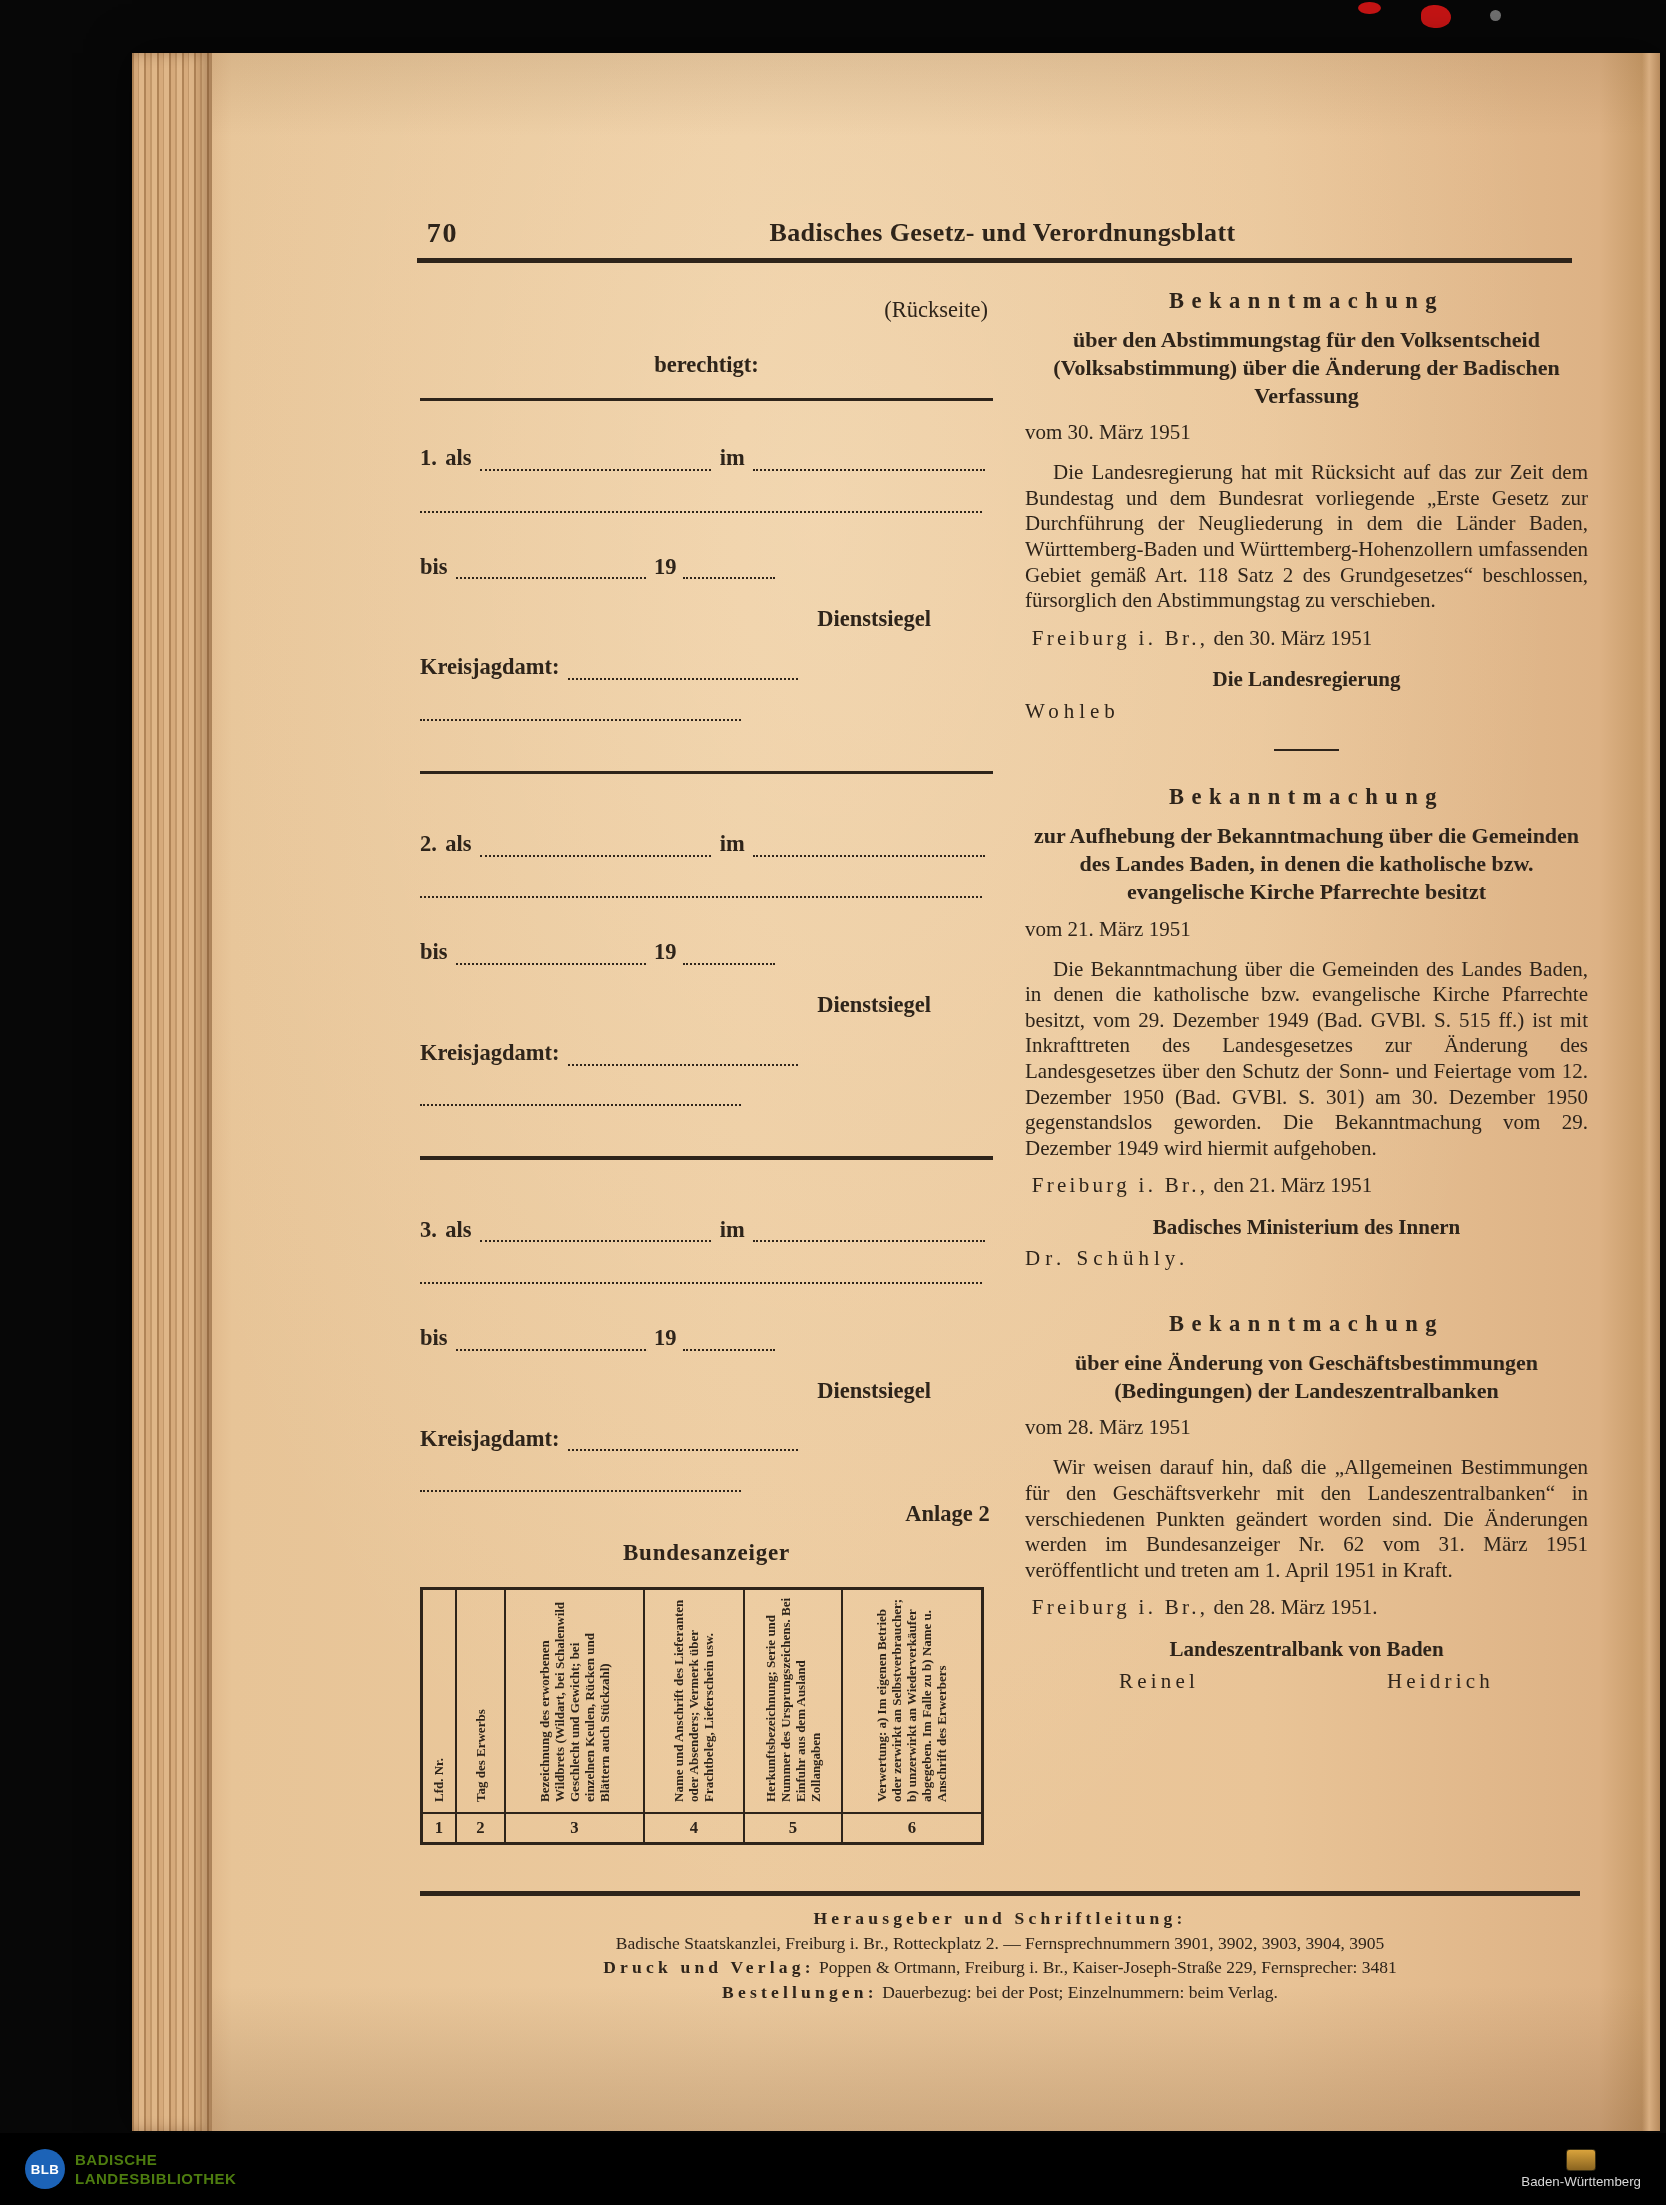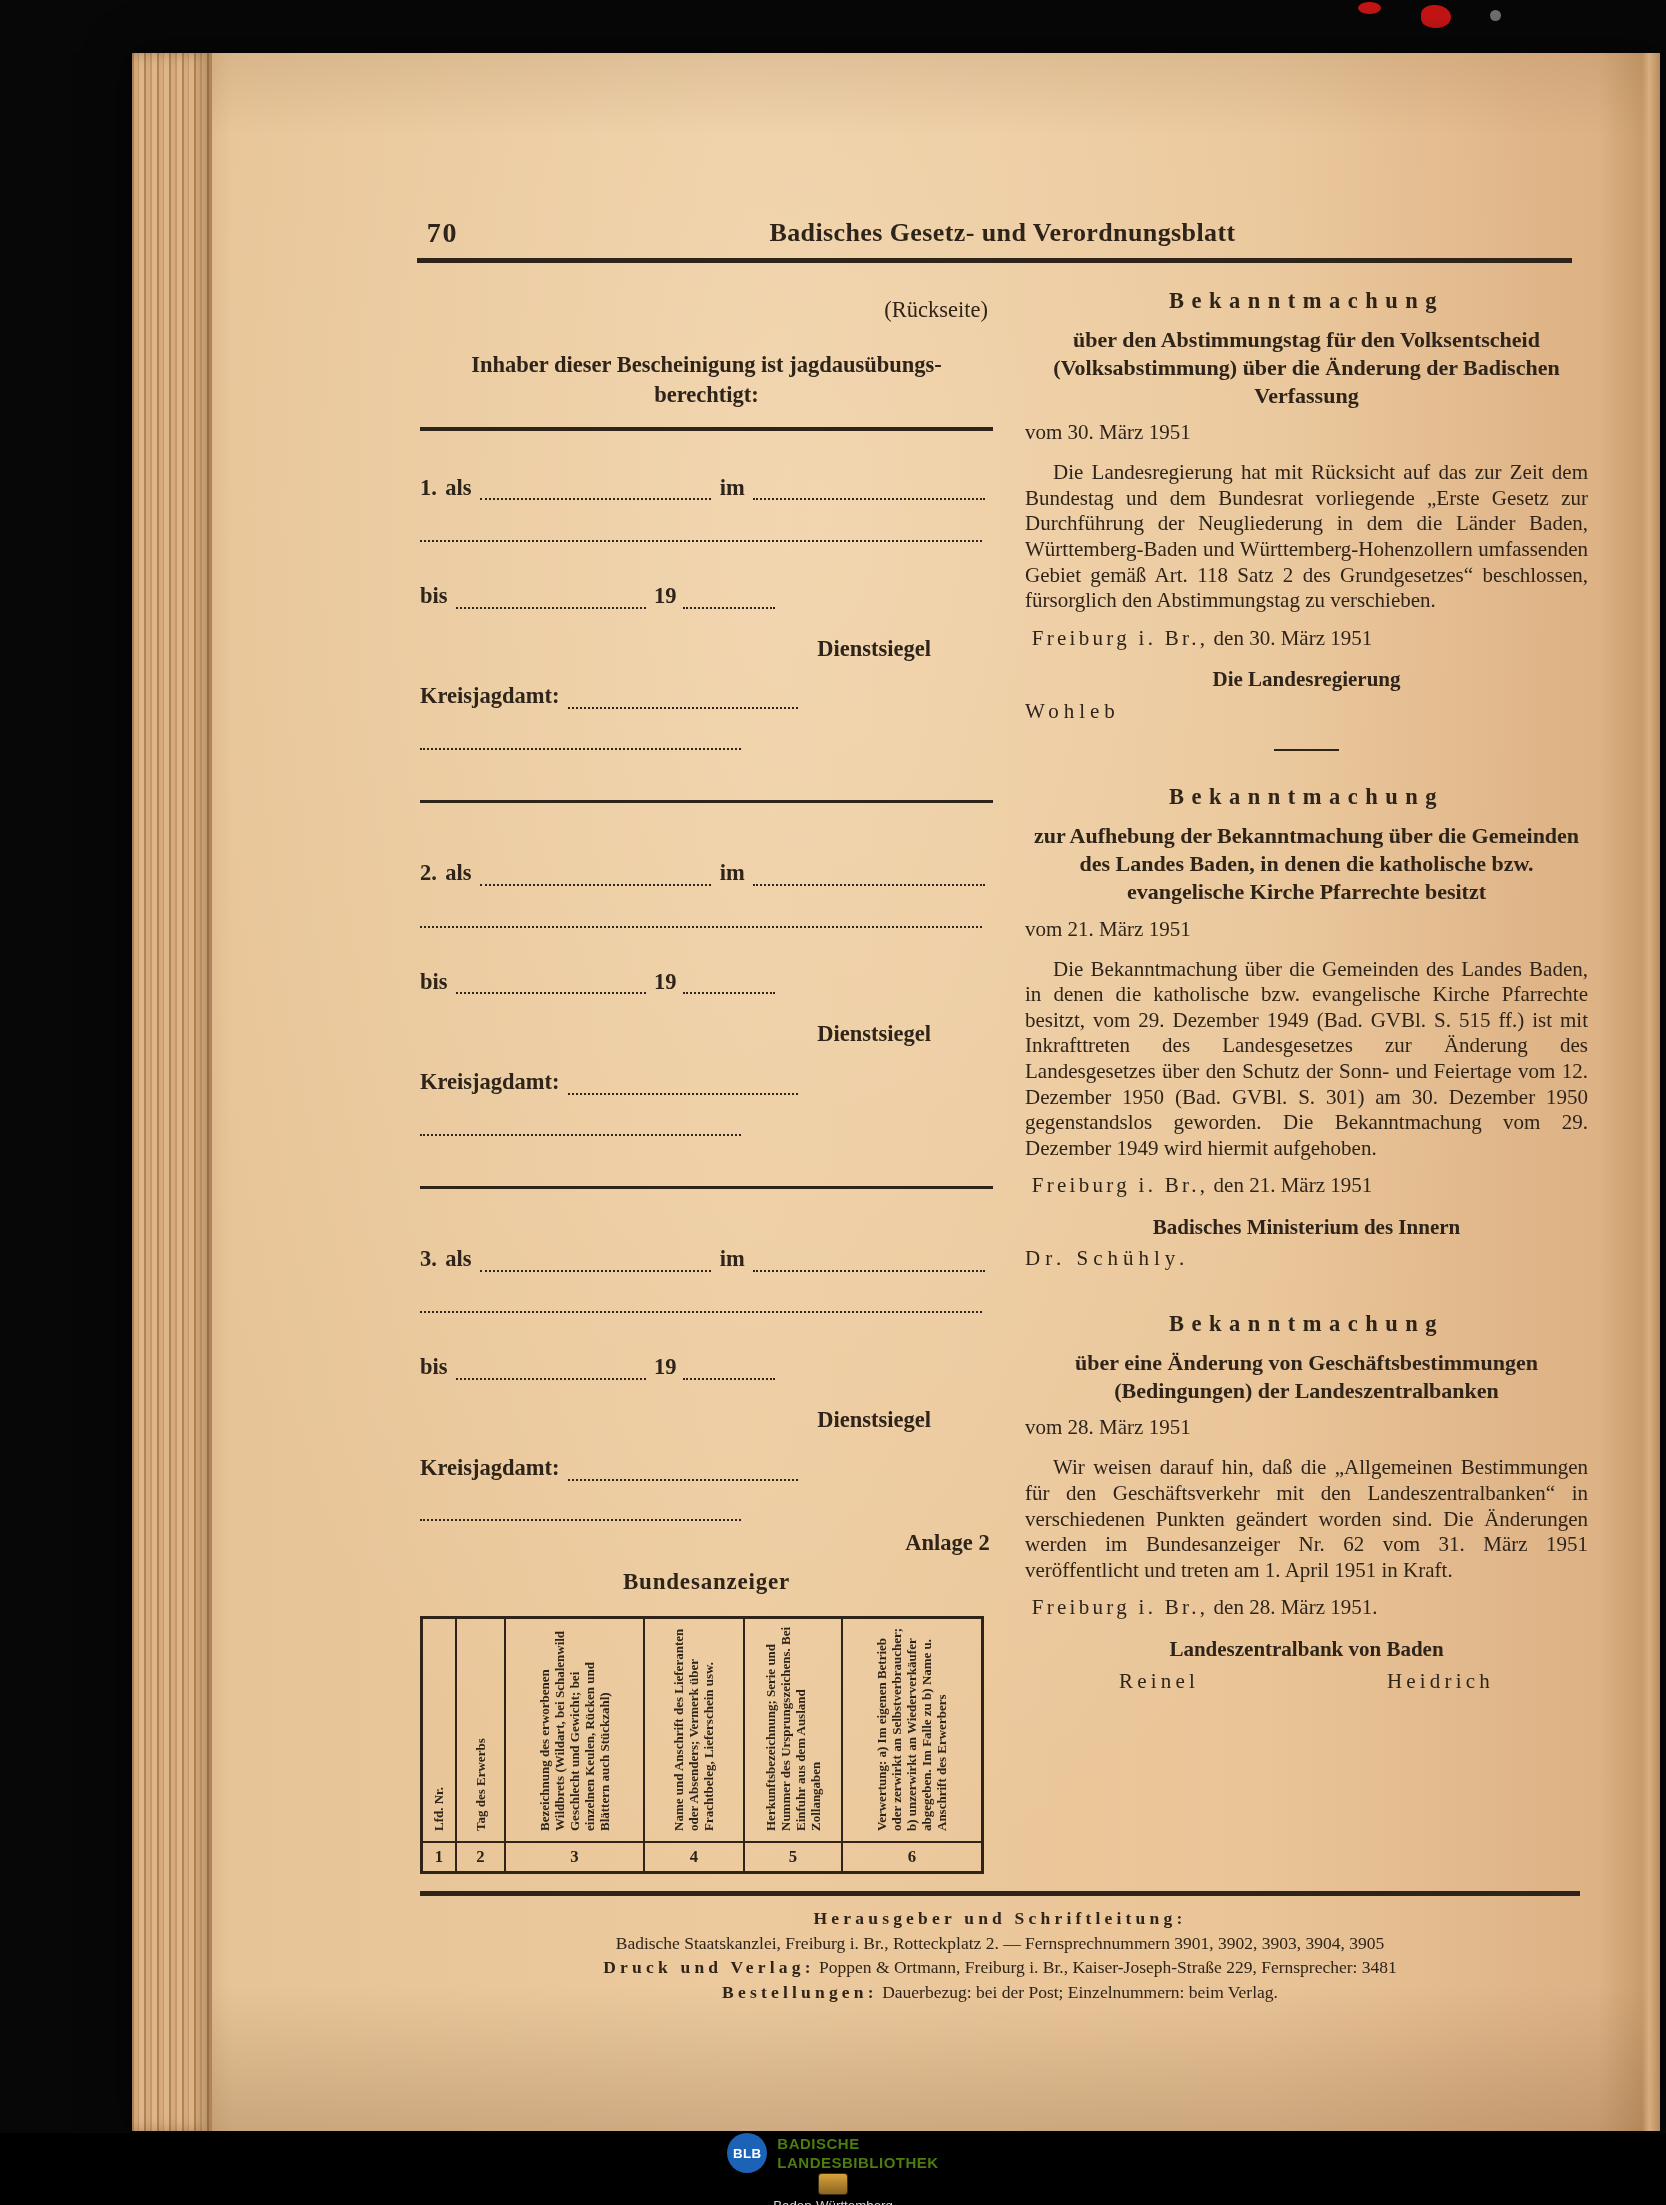--- a/index.html
+++ b/index.html
@@ -100,21 +100,20 @@
     border-top:5px solid var(--ink);padding-top:10px;text-align:center;
     font-size:17.5px;line-height:1.4;
   }
   .sp-bold{font-weight:bold;letter-spacing:4.2px;}
 
   
   .bottom-bar{
     position:absolute;left:0;right:0;bottom:0;height:72px;background:#000;
     display:flex;align-items:center;justify-content:space-between;padding:0 25px;
     font-family:"Liberation Sans", sans-serif;
-    flex-direction:column;
   }
   .blb{display:flex;align-items:center;gap:10px;}
   .blb-badge{
     width:40px;height:40px;border-radius:50%;background:var(--logo_blue);
     color:#fff;display:flex;align-items:center;justify-content:center;
     font-weight:bold;font-size:13.3px;letter-spacing:0.4px;
   }
   .blb-text{color:#4d7c0f;font-size:15px;font-weight:bold;line-height:1.3;letter-spacing:0.5px;}
   .bw{display:flex;flex-direction:column;align-items:center;gap:3.3px;}
   .bw-shield{width:28px;height:20px;border:1.7px solid #3a2f14;border-radius:3.3px;
@@ -136,21 +135,20 @@
 
     <div class="header">
       <span class="pagenum">70</span>
       <span class="journal">Badisches Gesetz- und Verordnungsblatt</span>
     </div>
     <div class="header-rule"></div>
 
     <div class="col-left">
       <div class="rueckseite">(Rückseite)</div>
       <div class="holder">
-        <div>Inhaber dieser Bescheinigung ist jagdausübungs-</div>
         <div>berechtigt:</div>
       </div>
       <div class="hrule top-rule"></div>
 
       <div class="frow als-row">
         <span class="num">1.</span>
         <span class="lbl">als</span>
         <span class="dots grow"></span>
         <span class="lbl">im</span>
         <span class="dots grow"></span>

